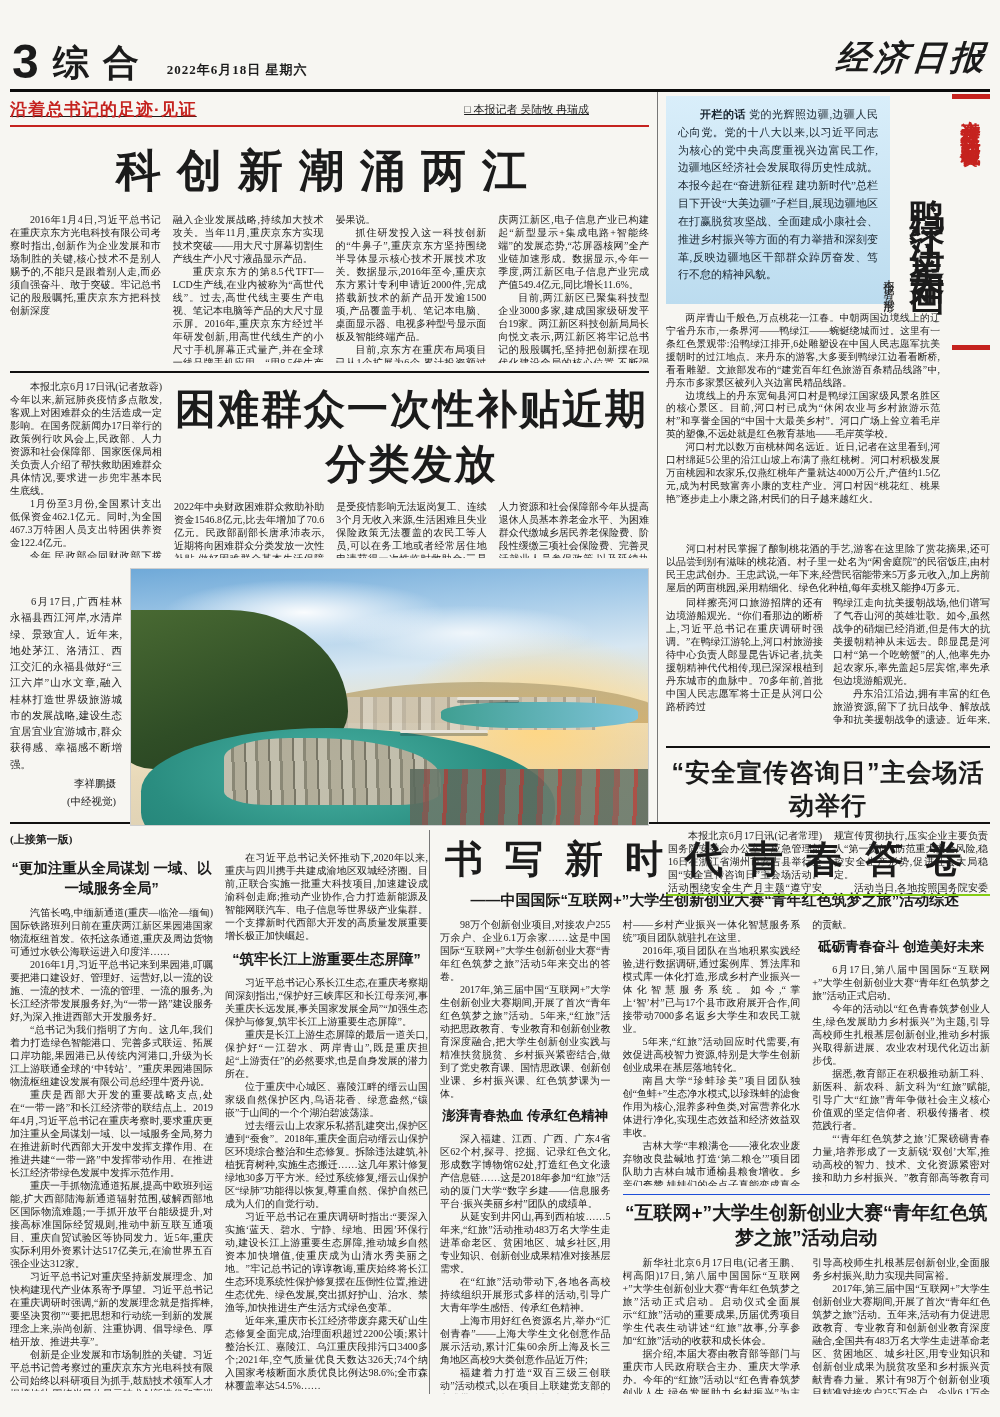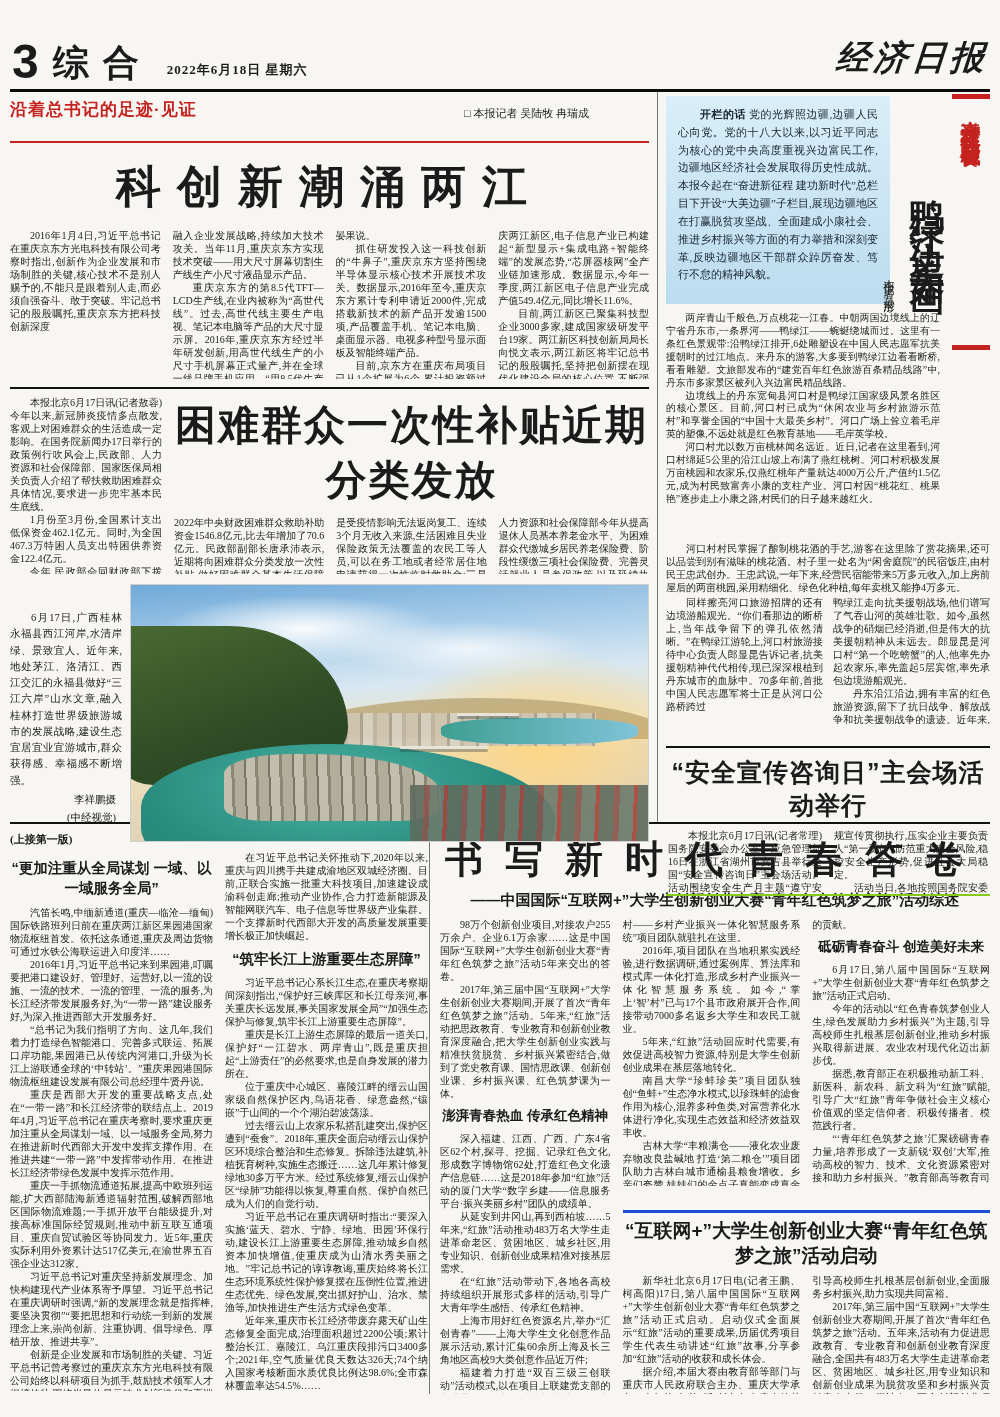--- a/index.html
+++ b/index.html
@@ -13,21 +13,21 @@
   .page-num { font-family:"Liberation Sans",sans-serif; font-size:48px; font-weight:900; line-height:0.9; }
   .section-name { font-family:"Liberation Sans",sans-serif; font-size:36px; font-weight:900; letter-spacing:14px; line-height:1; padding-bottom:2px; }
   .issue-date { font-size:13px; font-weight:bold; padding-bottom:4px; letter-spacing:1px; }
   .masthead { font-size:34px; font-weight:bold; font-style:italic; letter-spacing:4px; padding-bottom:2px; transform:skewX(-4deg); }
 
   
   .top-section { display:flex; height:730px; }
   .top-left { width:648px; padding:6px 8px 0 0; border-right:1px solid #777; }
   .top-right { width:330px; padding:4px 0 0 8px; position:relative; flex:1; }
 
-  .kicker-row { display:flex; justify-content:space-between; align-items:flex-end; border-bottom:2px solid #c5231f; padding-bottom:20px; }
+  .kicker-row { display:flex; justify-content:space-between; align-items:center; border-bottom:2px solid #c5231f; padding-bottom:4px;text-decoration:underline; }
   .kicker { color:#c5231f; font-family:"Liberation Sans",sans-serif; font-weight:bold; font-size:17px; letter-spacing:1px; }
   .lead-byline { font-size:11px; color:#222; padding-right:60px; }
   .lead-headline { text-align:center; font-family:"Liberation Sans",sans-serif; font-weight:900; font-size:45px; letter-spacing:16px; padding:14px 0 10px; }
 
   .cols { display:flex; gap:12px; overflow:hidden; }
   .col { flex:1; overflow:hidden; }
   .para { font-size:10px; line-height:1.3; text-align:justify; text-indent:2em; }
   .cont { text-indent:0; }
   .colhead { font-family:"Liberation Sans",sans-serif; font-weight:bold; font-size:13.5px; text-align:center; margin:7px 0; }
 
@@ -91,21 +91,21 @@
   .cont-cols { display:flex; gap:12px; height:540px; overflow:hidden; }
   .cont-cols .colhead { font-size:14.5px; line-height:1.4; }
 
   .youth { flex:1; padding-left:10px; display:flex; flex-direction:column; }
   .youth-headline { font-family:"Liberation Sans",sans-serif; font-weight:900; font-size:38px; letter-spacing:22px; text-align:center; padding:4px 0 6px; }
   .youth-subtitle { font-family:"Liberation Sans",sans-serif; font-weight:bold; font-size:15px; text-align:center; margin-bottom:8px; }
   .youth-body { display:flex; gap:12px; flex:1; overflow:hidden; }
   .youth-col1 { width:31%; overflow:hidden; }
   .youth-right { flex:1; display:flex; flex-direction:column; overflow:hidden; }
   .youth-2col { display:flex; gap:12px; height:268px; overflow:hidden; }
-  .launch { border-top:3px solid #1d4ed8; margin-top:24px; padding-top:6px; flex:1; overflow:hidden; }
+  .launch { border-top:1px solid #1d4ed8; margin-top:8px; padding-top:6px; flex:1; overflow:hidden; }
   .launch-headline { font-family:"Liberation Sans",sans-serif; font-weight:900; font-size:19px; text-align:center; line-height:1.3; margin-bottom:6px; }
   .launch-cols { display:flex; gap:12px; height:150px; overflow:hidden; }
 </style>
 </head>
 <body>
 
 <div class="page">
 
   <div class="hdr">
     <div class="hdr-left">
@@ -205,21 +205,21 @@
       <div class="yalu-paras">
           <p class="para">两岸青山千般色,万点桃花一江春。中朝两国边境线上的辽宁省丹东市,一条界河——鸭绿江——蜿蜒绕城而过。这里有一条红色景观带:沿鸭绿江排开,6处雕塑设在中国人民志愿军抗美援朝时的过江地点。来丹东的游客,大多要到鸭绿江边看看断桥,看看雕塑。文旅部发布的“建党百年红色旅游百条精品线路”中,丹东市多家景区被列入兴边富民精品线路。</p>
           <p class="para">边境线上的丹东宽甸县河口村是鸭绿江国家级风景名胜区的核心景区。目前,河口村已成为“休闲农业与乡村旅游示范村”和享誉全国的“中国十大最美乡村”。河口广场上耸立着毛岸英的塑像,不远处就是红色教育基地——毛岸英学校。</p>
           <p class="para">河口村尤以数万亩桃林闻名远近。近日,记者在这里看到,河口村绵延5公里的沿江山坡上布满了燕红桃树。河口村积极发展万亩桃园和农家乐,仅燕红桃年产量就达4000万公斤,产值约1.5亿元,成为村民致富奔小康的支柱产业。河口村因“桃花红、桃果艳”逐步走上小康之路,村民们的日子越来越红火。</p>
         </div>
       <div class="yalu-wide">
           <p class="para">河口村村民掌握了酿制桃花酒的手艺,游客在这里除了赏花摘果,还可以品尝到别有滋味的桃花酒。村子里一处名为“闲舍庭院”的民宿饭庄,由村民王忠武创办。王忠武说,一年下来,经营民宿能带来5万多元收入,加上房前屋后的两亩桃园,采用精细化、绿色化种植,每年卖桃又能挣4万多元。</p>
         </div>
       <div class="yalu-cols">
         <div class="col">
-            <p class="para">同样擦亮河口旅游招牌的还有边境游船观光。“你们看那边的断桥上,当年战争留下的弹孔依然清晰。”在鸭绿江游轮上,河口村旅游接待中心负责人郎显昆告诉记者,抗美援朝精神代代相传,现已深深根植到丹东城市的血脉中。70多年前,首批中国人民志愿军将士正是从河口公路桥跨过</p>
+            <p class="para">同样擦亮河口旅游招牌的还有边境游船观光。“你们看那边的断桥上,习近平总书记在重庆调研时强调。”在鸭绿江游轮上,河口村旅游接待中心负责人郎显昆告诉记者,抗美援朝精神代代相传,现已深深根植到丹东城市的血脉中。70多年前,首批中国人民志愿军将士正是从河口公路桥跨过</p>
           </div>
         <div class="col">
             <p class="para cont">鸭绿江走向抗美援朝战场,他们谱写了气吞山河的英雄壮歌。如今,虽然战争的硝烟已经消逝,但是伟大的抗美援朝精神从未远去。郎显昆是河口村“第一个吃螃蟹”的人,他率先办起农家乐,率先盖起5层宾馆,率先承包边境游船观光。</p>
             <p class="para">丹东沿江沿边,拥有丰富的红色旅游资源,留下了抗日战争、解放战争和抗美援朝战争的遗迹。近年来,丹东市通过整合红色资源、组建产业联盟等方式,不断推动红色文化与旅游产业融合发展,追寻红色记忆,传承红色精神,擦亮红色旅游名片。</p>
           </div>
       </div>
 
       <div class="safety">
         <div class="safety-headline">“安全宣传咨询日”主会场活动举行</div>
         <div class="safety-cols">

